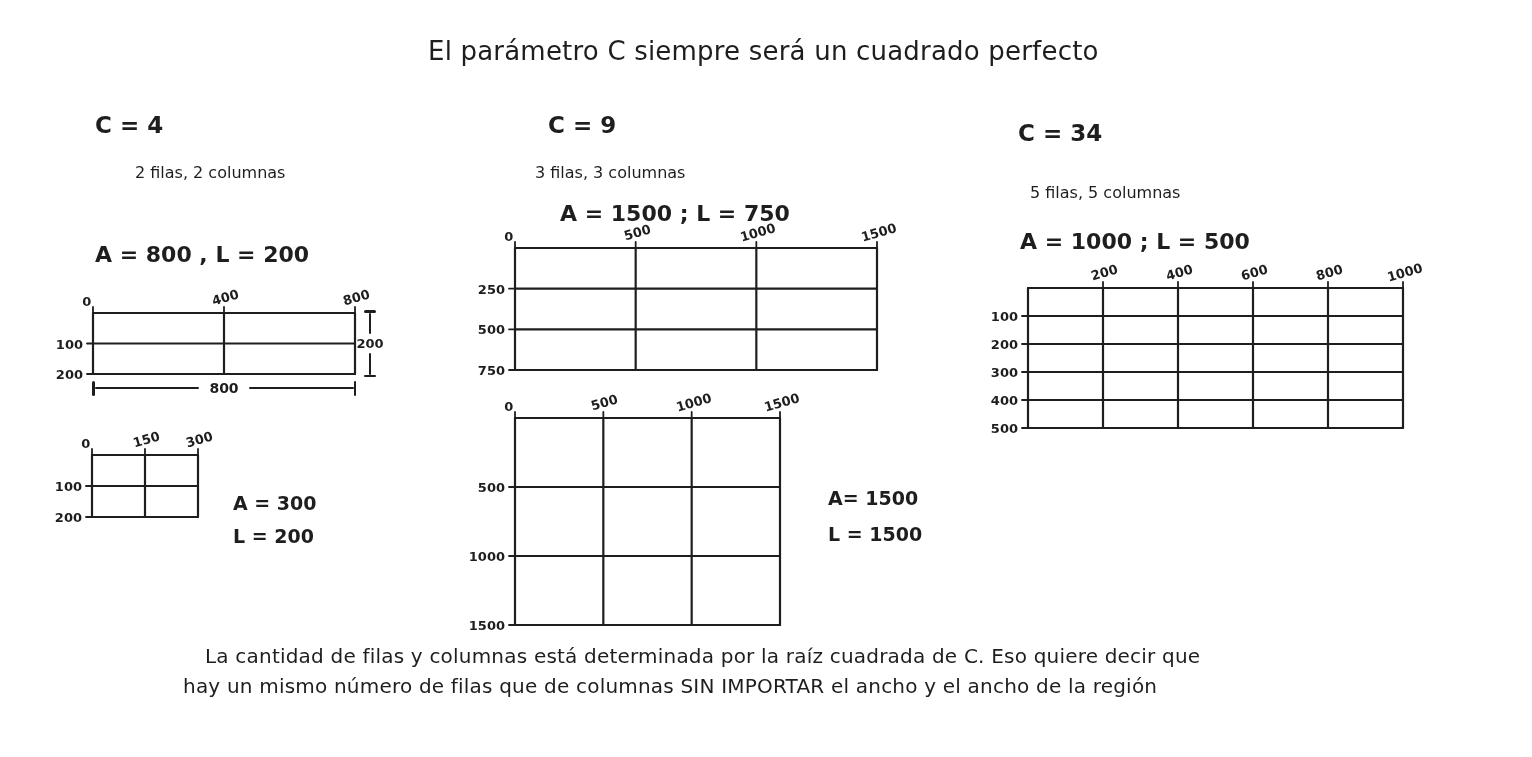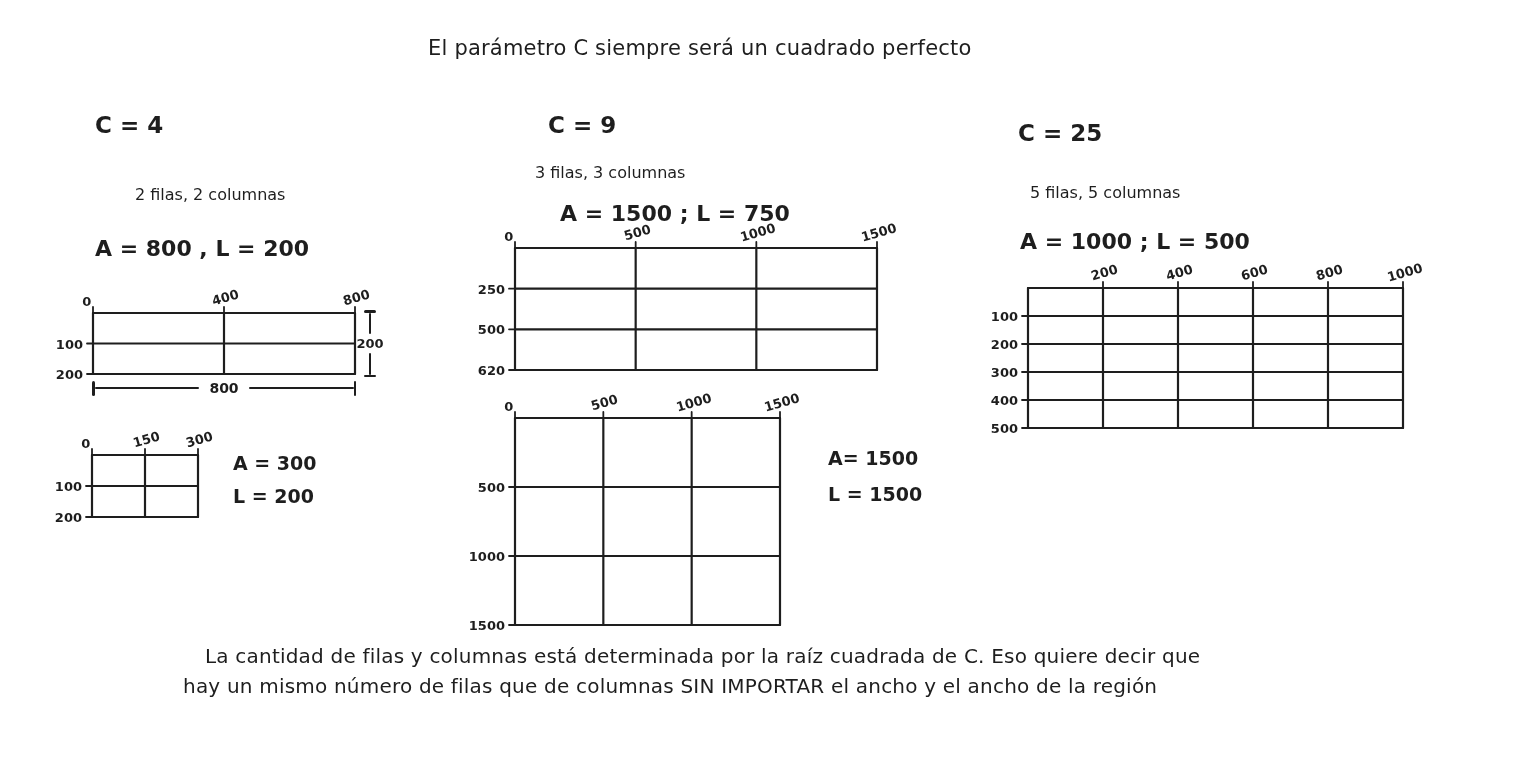--- a/index.html
+++ b/index.html
@@ -5,25 +5,25 @@
   html,body{margin:0;padding:0;}
   body{
     position:relative;
     width:1532px;height:757px;
     background:#ffffff;
     font-family:"DejaVu Sans",sans-serif;
     color:#1e1e1e;
     overflow:hidden;
   }
   .abs{position:absolute;white-space:nowrap;}
-  .title{font-size:21px;letter-spacing:0.2px;text-align:center;}
+  .title{font-size:26px;letter-spacing:0.2px;text-align:center;}
   .c-label{font-size:23px;font-weight:600;}
   .dims-label{font-size:16px;}
   .params-label{font-size:22px;font-weight:700;}
-  .annotation{font-size:19px;font-weight:700;line-height:33px;}
+  .annotation{font-size:19px;font-weight:700;line-height:33px;margin-top:40px;}
   .footer-line{font-size:20px;letter-spacing:0.2px;}
 
   .grid{position:absolute;}
   .tick{
     position:absolute;
     font-size:13px;font-weight:700;color:#1e1e1e;
     white-space:nowrap;line-height:1;
   }
   .xtick{top:-22px;transform:translateX(-45%) rotate(-16deg);}
   .xtick.zero{top:-18px;transform:translateX(-120%) rotate(0deg);}
@@ -46,22 +46,22 @@
   .dim-h .endtick{width:2.5px;height:15px;background:#1e1e1e;border-radius:2px;flex:none;}
   .dim-h .hline{height:2.5px;flex:1;background:#1e1e1e;border-radius:2px;}
   .dim-h .dim-label{font-size:14px;font-weight:700;line-height:1;padding:0 10px;}
 </style>
 </head>
 <body>
 
 <div class="abs title" style="left:428px;top:36px;">El parámetro C siempre será un cuadrado perfecto</div>
 
 <div class="abs c-label" style="left:95px;top:112px;">C = 4</div>
-<div class="abs dims-label" style="left:135px;top:163px;margin-top:22px;">2 filas, 2 columnas</div>
-<div class="abs params-label" style="left:95px;top:236px;">A = 800 ,  L = 200</div>
+<div class="abs dims-label" style="left:135px;top:163px;">2 filas, 2 columnas</div>
+<div class="abs params-label" style="left:95px;top:242px;">A = 800 ,  L = 200</div>
 
 <div class="grid" style="left:93px;top:313px;width:262px;height:61px;">
     <svg width="262" height="61" style="position: absolute; left: 0px; top: 0px; overflow: visible;">
       <line x1="0" y1="0" x2="262" y2="0" stroke="#1e1e1e" stroke-width="2.2" stroke-linecap="round"></line>
       <line x1="0" y1="30.5" x2="262" y2="30.5" stroke="#1e1e1e" stroke-width="2.2" stroke-linecap="round"></line>
       <line x1="0" y1="61" x2="262" y2="61" stroke="#1e1e1e" stroke-width="2.2" stroke-linecap="round"></line>
       <line x1="0" y1="0" x2="0" y2="61" stroke="#1e1e1e" stroke-width="2.2" stroke-linecap="round"></line>
       <line x1="131" y1="0" x2="131" y2="61" stroke="#1e1e1e" stroke-width="2.2" stroke-linecap="round"></line>
       <line x1="262" y1="0" x2="262" y2="61" stroke="#1e1e1e" stroke-width="2.2" stroke-linecap="round"></line>
       <line x1="0" y1="-6" x2="0" y2="0" stroke="#1e1e1e" stroke-width="1.8" stroke-linecap="round"></line>
@@ -140,21 +140,21 @@
       <line x1="-6" y1="40.666666666666664" x2="0" y2="40.666666666666664" stroke="#1e1e1e" stroke-width="1.8" stroke-linecap="round"></line>
       <line x1="-6" y1="81.33333333333333" x2="0" y2="81.33333333333333" stroke="#1e1e1e" stroke-width="1.8" stroke-linecap="round"></line>
       <line x1="-6" y1="122" x2="0" y2="122" stroke="#1e1e1e" stroke-width="1.8" stroke-linecap="round"></line>
     </svg>
     <span class="tick xtick zero" style="left: 0%;">0</span>
     <span class="tick xtick" style="left: 33.3333%;">500</span>
     <span class="tick xtick" style="left: 66.6667%;">1000</span>
     <span class="tick xtick" style="left: 100%;">1500</span>
     <span class="tick ytick" style="top: 33.3333%; text-align: center;">250</span>
     <span class="tick ytick" style="top: 66.6667%;">500</span>
-    <span class="tick ytick" style="top: 100%;">620</span>
+    <span class="tick ytick" style="top: 100%;">750</span>
   </div>
 
 <div class="grid" style="left:515px;top:418px;width:265px;height:207px;">
     <svg width="265" height="207" style="position: absolute; left: 0px; top: 0px; overflow: visible;">
       <line x1="0" y1="0" x2="265" y2="0" stroke="#1e1e1e" stroke-width="2.2" stroke-linecap="round"></line>
       <line x1="0" y1="69" x2="265" y2="69" stroke="#1e1e1e" stroke-width="2.2" stroke-linecap="round"></line>
       <line x1="0" y1="138" x2="265" y2="138" stroke="#1e1e1e" stroke-width="2.2" stroke-linecap="round"></line>
       <line x1="0" y1="207" x2="265" y2="207" stroke="#1e1e1e" stroke-width="2.2" stroke-linecap="round"></line>
       <line x1="0" y1="0" x2="0" y2="207" stroke="#1e1e1e" stroke-width="2.2" stroke-linecap="round"></line>
       <line x1="88.33333333333333" y1="0" x2="88.33333333333333" y2="207" stroke="#1e1e1e" stroke-width="2.2" stroke-linecap="round"></line>
@@ -175,21 +175,21 @@
     <span class="tick ytick" style="top: 33.3333%;">500</span>
     <span class="tick ytick" style="top: 66.6667%;">1000</span>
     <span class="tick ytick" style="top: 100%;">1500</span>
   </div>
 
 <div class="abs annotation" style="left:828px;top:440px;line-height:36px;">
   <div>A= 1500</div>
   <div>L = 1500</div>
 </div>
 
-<div class="abs c-label" style="left:1018px;top:120px;">C = 25</div>
+<div class="abs c-label" style="left:1018px;top:120px;">C = 34</div>
 <div class="abs dims-label" style="left:1030px;top:183px;">5 filas, 5 columnas</div>
 <div class="abs params-label" style="left:1020px;top:229px;">A = 1000 ;  L = 500</div>
 
 <div class="grid" style="left:1028px;top:288px;width:375px;height:140px;">
     <svg width="375" height="140" style="position: absolute; left: 0px; top: 0px; overflow: visible;">
       <line x1="0" y1="0" x2="375" y2="0" stroke="#1e1e1e" stroke-width="2.2" stroke-linecap="round"></line>
       <line x1="0" y1="28" x2="375" y2="28" stroke="#1e1e1e" stroke-width="2.2" stroke-linecap="round"></line>
       <line x1="0" y1="56" x2="375" y2="56" stroke="#1e1e1e" stroke-width="2.2" stroke-linecap="round"></line>
       <line x1="0" y1="84" x2="375" y2="84" stroke="#1e1e1e" stroke-width="2.2" stroke-linecap="round"></line>
       <line x1="0" y1="112" x2="375" y2="112" stroke="#1e1e1e" stroke-width="2.2" stroke-linecap="round"></line>

